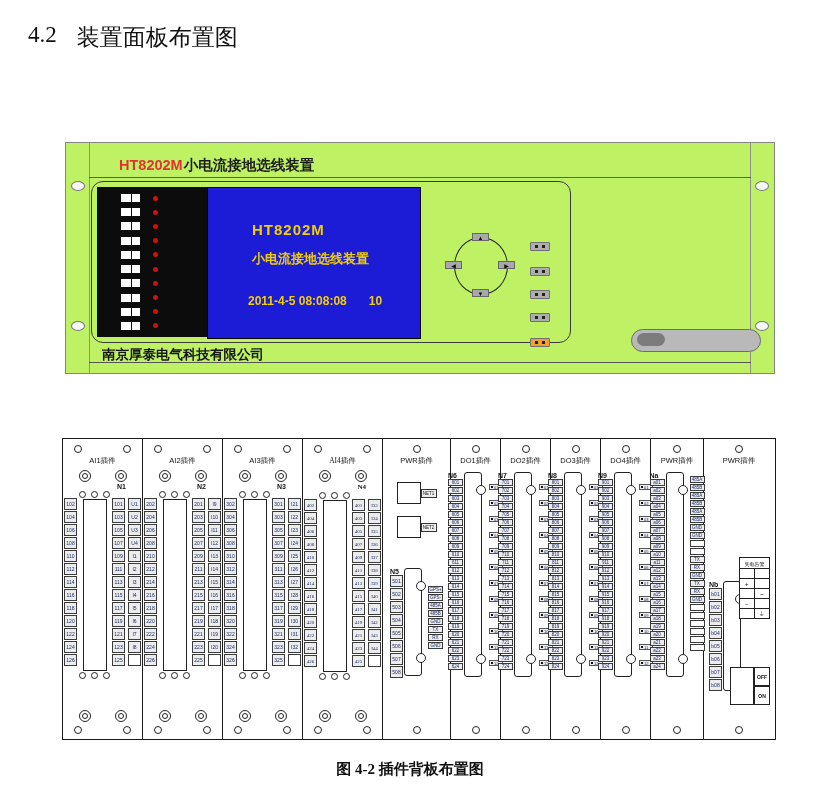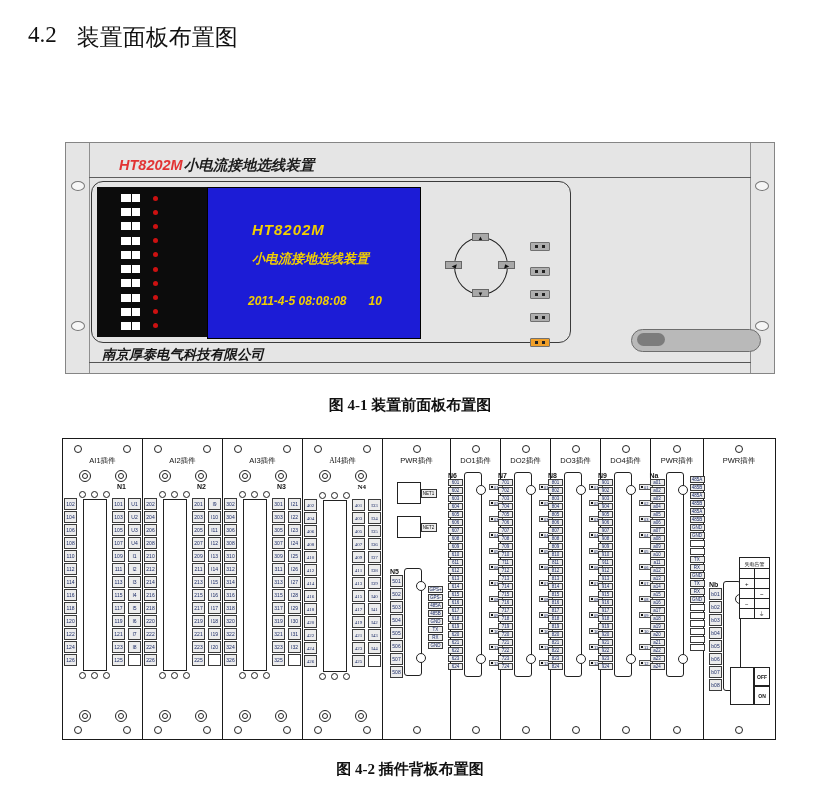--- a/index.html
+++ b/index.html
@@ -2,22 +2,22 @@
 <html><head>
 <meta charset="utf-8">
 <style>
   html,body{margin:0;padding:0;background:#fff;}
   .page{position:relative;width:820px;height:806px;background:#fff;color:#111;
         font-family:"Liberation Serif",serif;overflow:hidden;}
   .heading{position:absolute;left:28px;top:22px;font-size:23px;display:flex;gap:20px;font-weight:400;}
   .para{position:absolute;left:62px;top:92px;font-size:14.5px;letter-spacing:.2px;width:745px;}
 
   
-  .fp{position:absolute;left:65px;top:142px;width:710px;height:232px;background:#e5e5e5;
-      border:1px solid #858585;box-sizing:border-box;font-style:italic;}
+  .fp{position:absolute;left:65px;top:142px;width:710px;height:232px;background:#bef264;
+      border:1px solid #858585;box-sizing:border-box;}
   .vline{position:absolute;top:0;bottom:0;width:1px;background:#8f8f8f;}
   .ohole{position:absolute;width:12px;height:8px;background:#f6f6f6;border:1px solid #777;border-radius:50%;}
   .titlebar{position:absolute;left:23px;right:23px;top:10px;height:25px;line-height:25px;
       border-bottom:1px solid #5d5d5d;font-family:"Liberation Sans",sans-serif;font-weight:bold;
       font-size:14.5px;padding-left:30px;box-sizing:border-box;color:#1c1c1c;}
   .model{color:#e23333;margin-right:1px;}
   .face{position:absolute;left:25px;top:38px;width:478px;height:160px;border:1.5px solid #3a3a3a;border-radius:12px;}
   .ledpanel{position:absolute;left:5px;top:5px;width:110px;height:150px;background:#0c0c0c;
       display:flex;flex-direction:column;justify-content:space-between;padding:7px 0;box-sizing:border-box;}
   .ledrow{display:flex;align-items:center;gap:13px;padding-left:24px;}
@@ -241,21 +241,20 @@
         </div>
     </div>
 
     <div class="company">南京厚泰电气科技有限公司</div>
     <div class="fullline"></div>
     <div class="handle">
         <i></i>
       </div>
   </div>
 
-  <div class="caption cap1">图 4-1 装置前面板布置图</div>
 
   <div class="bp" id="backPanel">
       <div class="card k-ai" style="width: 80px;">
         <div class="holesrow">
           <span class="hole5"></span>
           <span class="hole5"></span>
         </div>
         <div class="ctitle">AI1插件</div>
         <div class="screwrow">
           <span class="screw">

